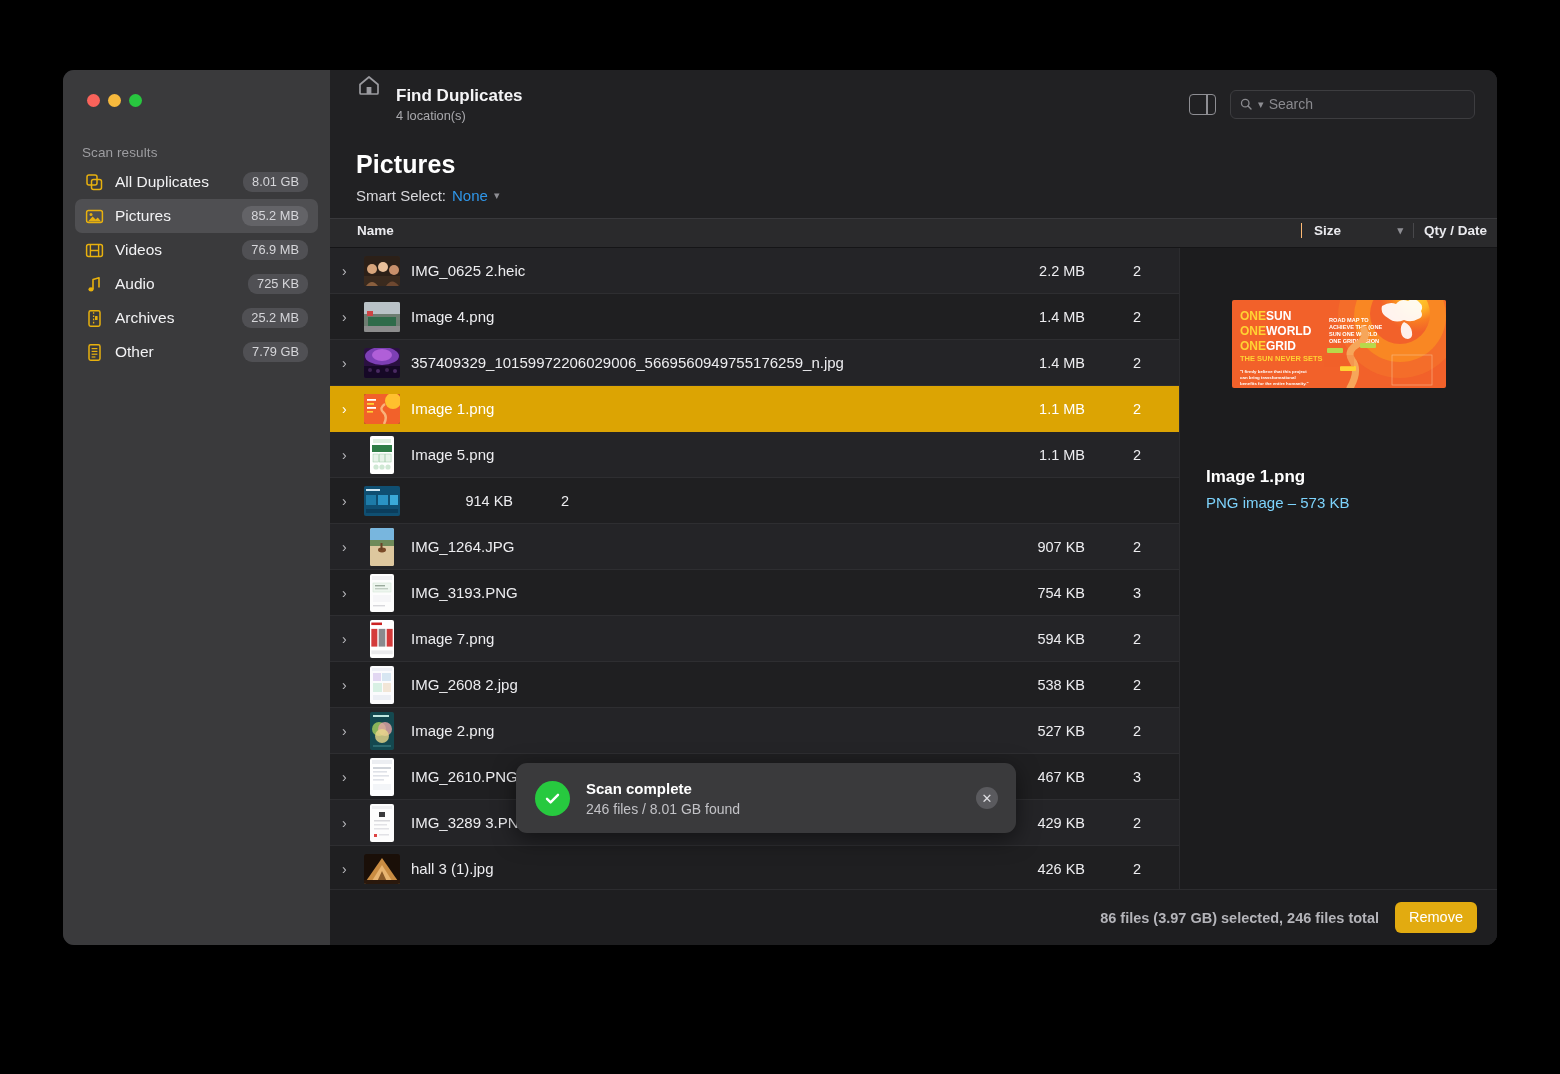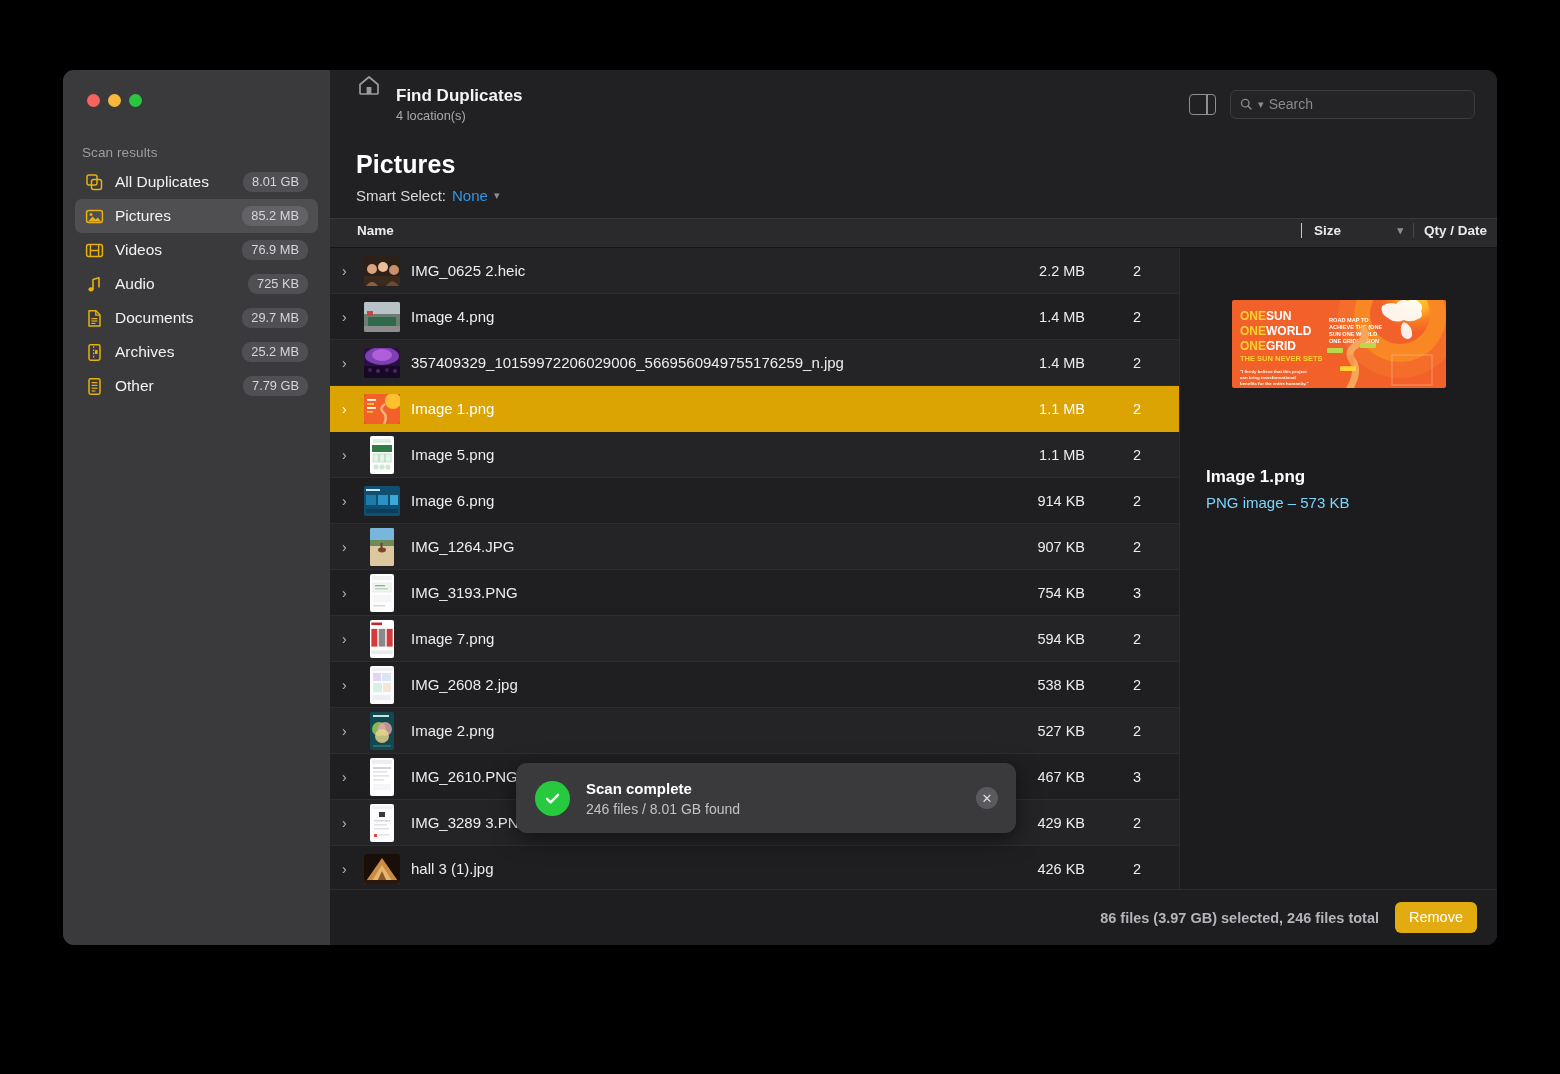--- a/index.html
+++ b/index.html
@@ -320,33 +320,20 @@
         </div>
         <div class="side-item">
           <span class="side-ico">
             <svg width="19" height="19" viewBox="0 0 19 19">
               <path d="M8 14.2 V4.4 L14 2.8 V12.4" fill="none" stroke="#e8b10e" stroke-width="1.6" stroke-linejoin="round"></path>
               <ellipse cx="6" cy="14.4" rx="2.6" ry="2.1" fill="#e8b10e"></ellipse>
             </svg>
           </span>
           <span class="side-name">Audio</span>
           <span class="side-size">725 KB</span>
-        </div>
-        <div class="side-item">
-          <span class="side-ico">
-            <svg width="19" height="19" viewBox="0 0 19 19">
-              <path d="M4 1.8 H11 L15 6 V17 H4Z" fill="none" stroke="#e8b10e" stroke-width="1.5" stroke-linejoin="round"></path>
-              <path d="M10.8 1.8 V6.2 H15" fill="none" stroke="#e8b10e" stroke-width="1.3"></path>
-              <line x1="6.4" y1="9.6" x2="12.4" y2="9.6" stroke="#e8b10e" stroke-width="1.2"></line>
-              <line x1="6.4" y1="12" x2="12.4" y2="12" stroke="#e8b10e" stroke-width="1.2"></line>
-              <line x1="6.4" y1="14.4" x2="10.4" y2="14.4" stroke="#e8b10e" stroke-width="1.2"></line>
-            </svg>
-          </span>
-          <span class="side-name">Documents</span>
-          <span class="side-size">29.7 MB</span>
         </div>
         <div class="side-item">
           <span class="side-ico">
             <svg width="19" height="19" viewBox="0 0 19 19">
               <rect x="4" y="1.8" width="11" height="15.4" rx="1.6" fill="none" stroke="#e8b10e" stroke-width="1.5"></rect>
               <line x1="8.6" y1="3.2" x2="8.6" y2="15.8" stroke="#e8b10e" stroke-width="1.3" stroke-dasharray="1.6 1.6"></line>
               <rect x="10" y="7" width="2.6" height="4" rx="0.6" fill="#e8b10e"></rect>
             </svg>
           </span>
           <span class="side-name">Archives</span>
@@ -514,21 +501,20 @@
             <span class="thumb">
               <svg viewBox="0 0 36 30" preserveAspectRatio="none">
                 <rect width="36" height="30" fill="#0f4f72"></rect>
                 <rect x="2" y="3" width="14" height="2" fill="#cfe6f2"></rect>
                 <rect x="2" y="9" width="10" height="10" fill="#1d7ba8"></rect>
                 <rect x="14" y="9" width="10" height="10" fill="#2a93c4"></rect>
                 <rect x="26" y="9" width="8" height="10" fill="#3aa9d8"></rect>
                 <rect x="2" y="23" width="32" height="4" fill="#0b3d5c"></rect>
               </svg>
             </span>
-            <span class="r-name">Image 6.png</span>
             <span class="r-size">914 KB</span>
             <span class="r-qty">2</span>
           </div>
           <div class="row">
             <span class="r-chev">›</span>
             <span class="thumb tall">
               <svg viewBox="0 0 24 38" preserveAspectRatio="none">
                 <rect width="24" height="38" fill="#e8d9ba"></rect>
                 <rect width="24" height="14" fill="#78b6de"></rect>
                 <rect y="12" width="24" height="6" fill="#6e8a5a"></rect>

